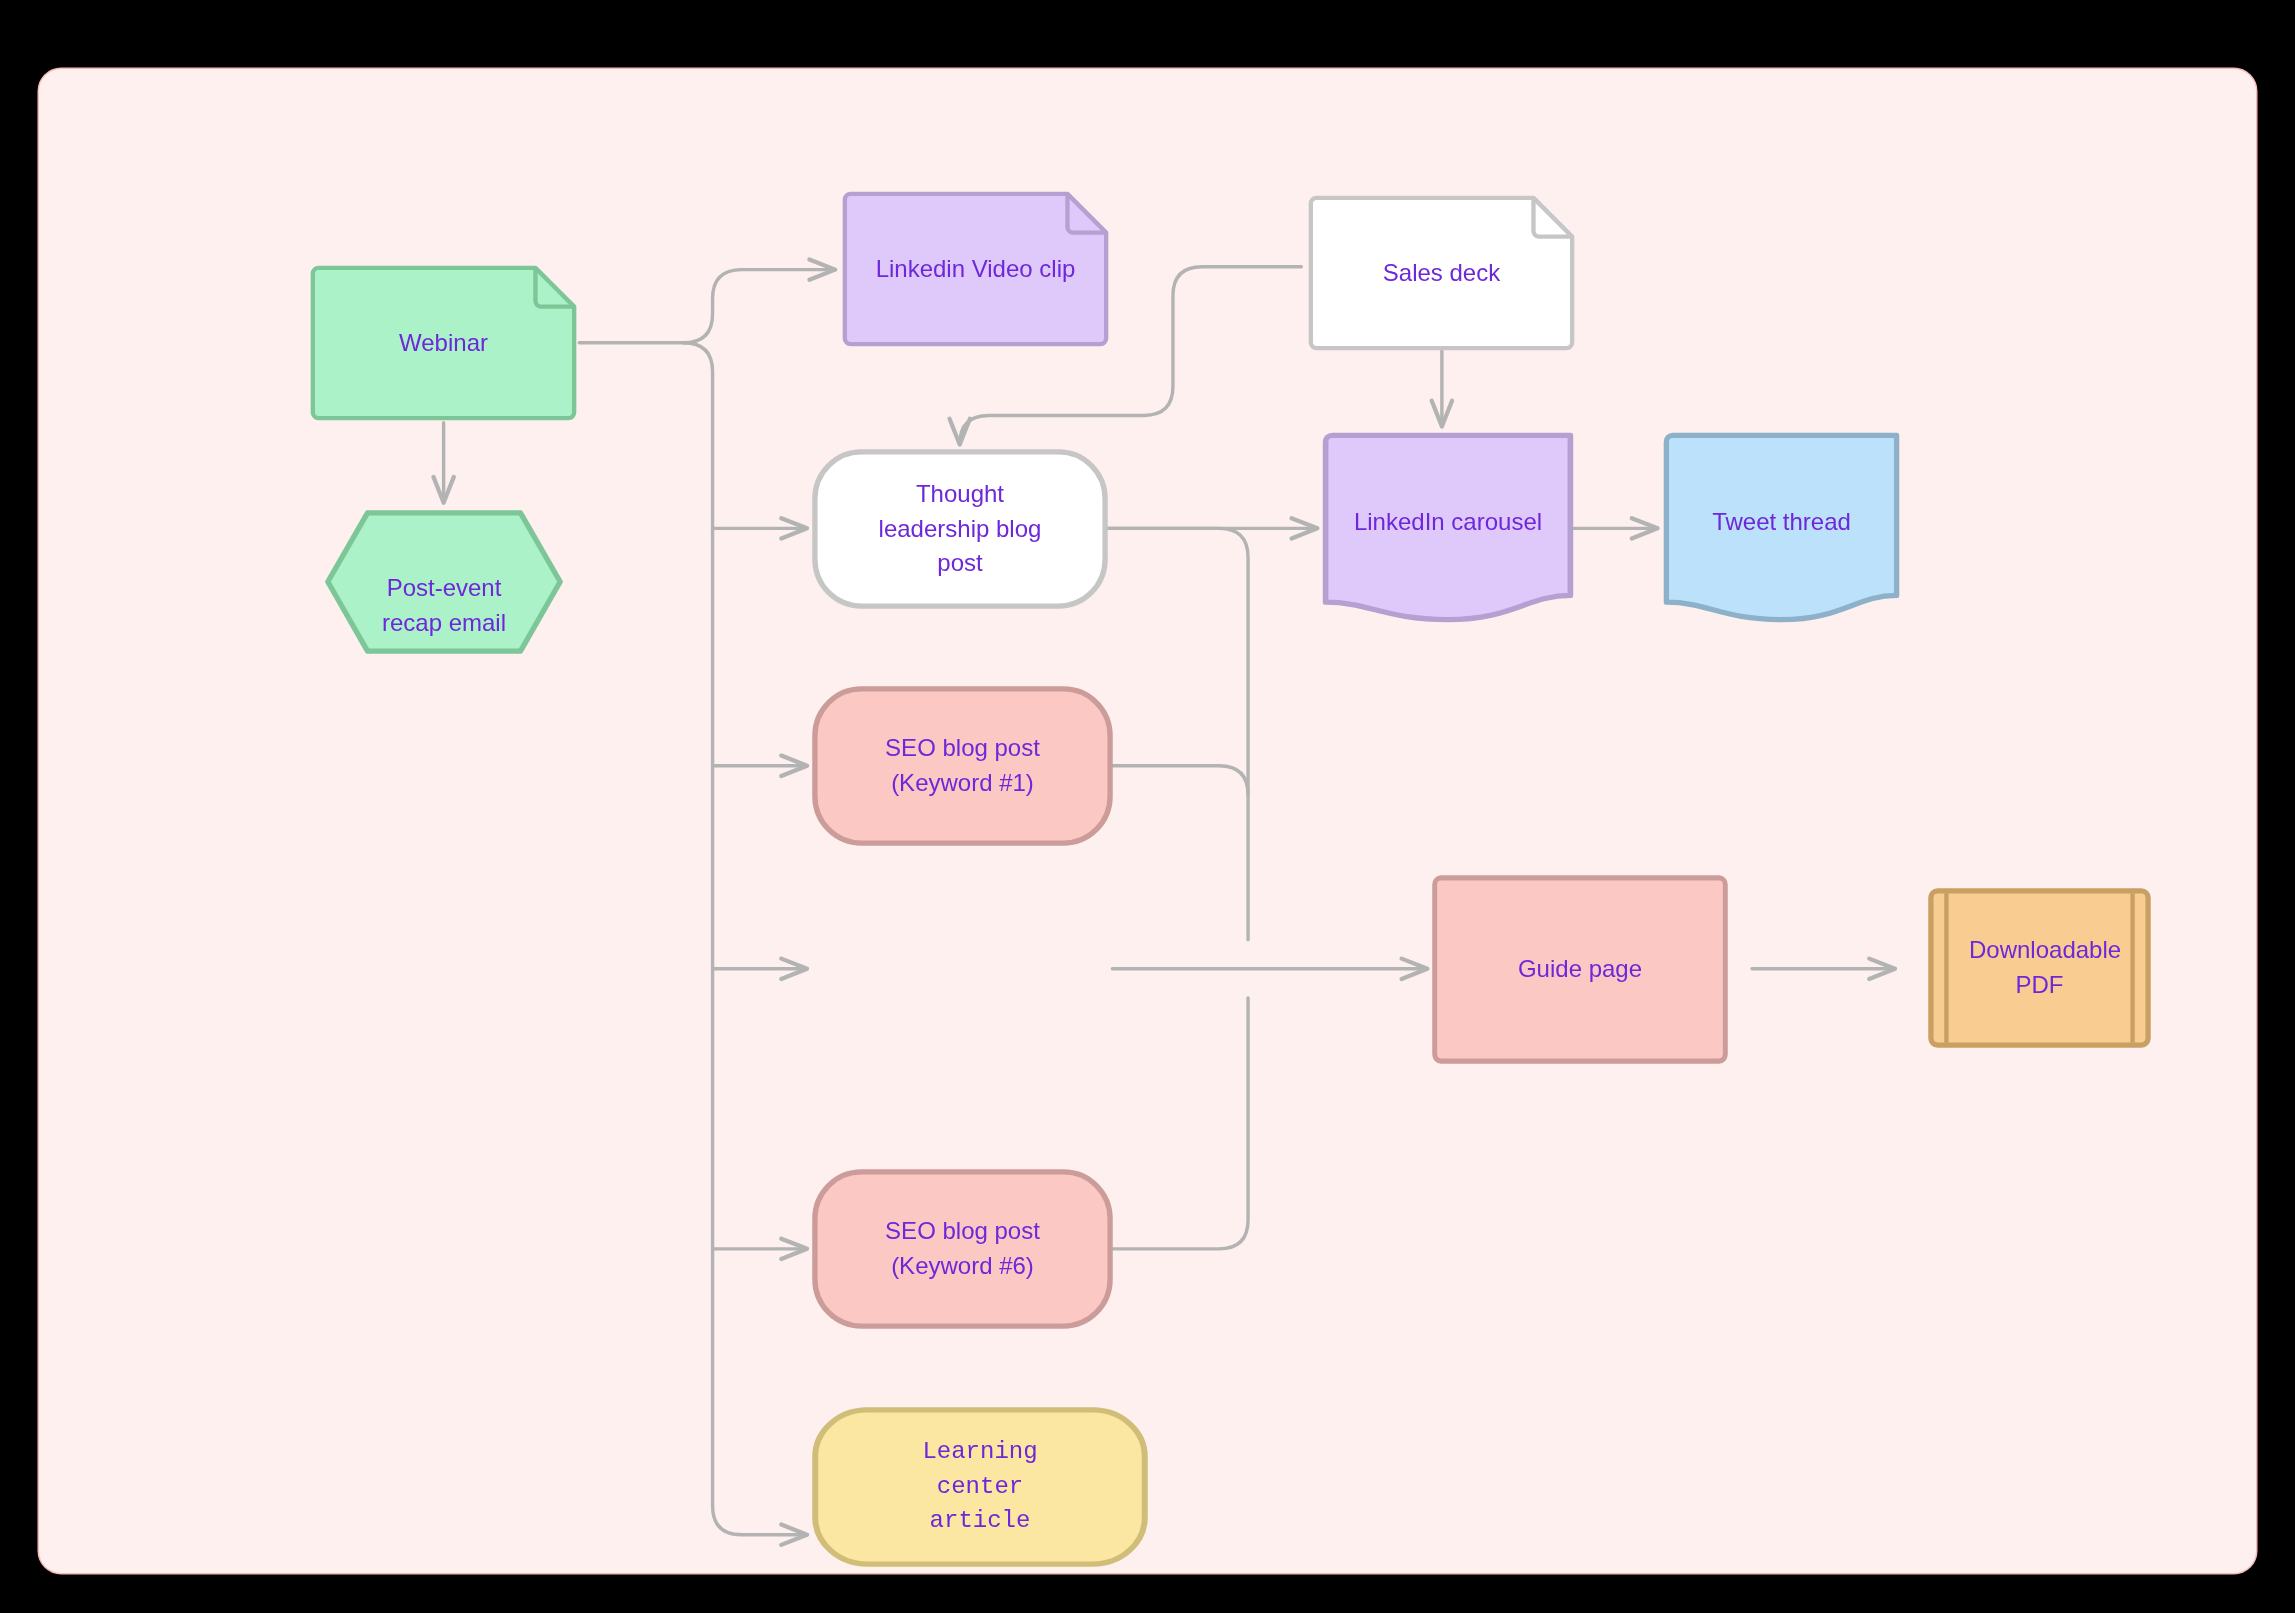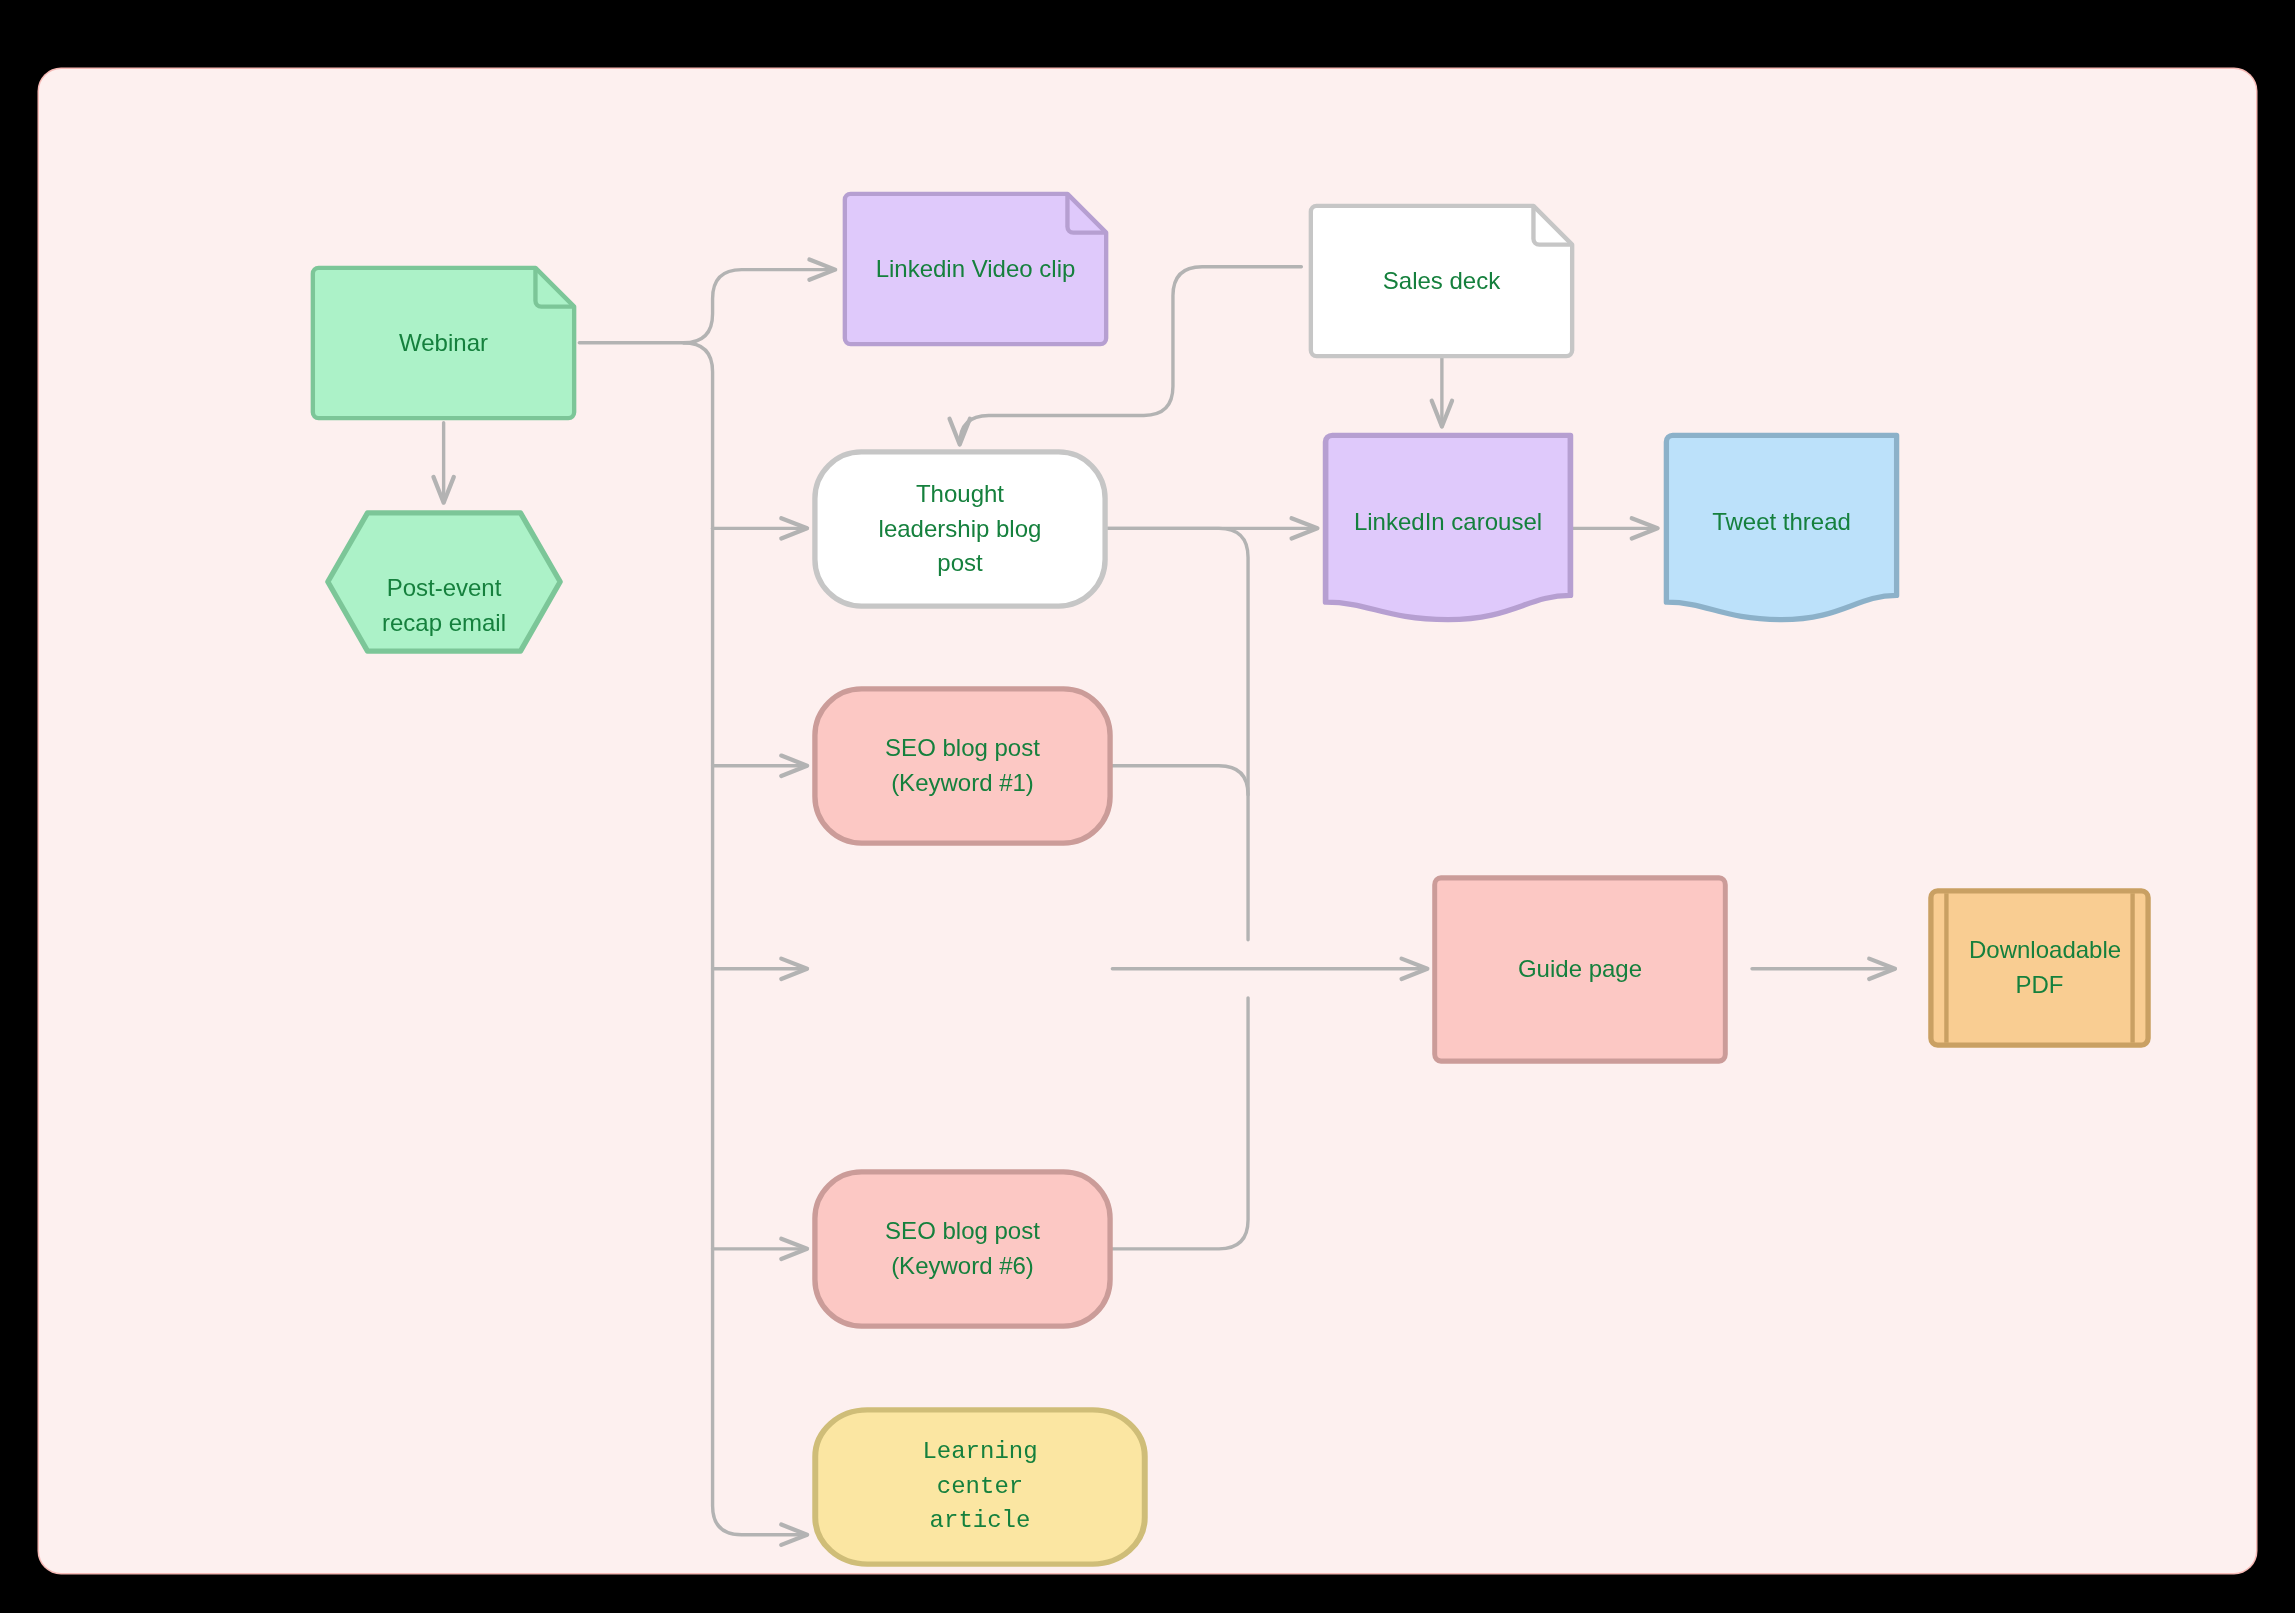--- a/index.html
+++ b/index.html
@@ -34,21 +34,21 @@
     height: 1504px;
     pointer-events: none;
   }
   .node {
     position: absolute;
     box-sizing: border-box;
     display: flex;
     align-items: center;
     justify-content: center;
     text-align: center;
-    color: #15803d;
+    color: #6d28d9;
     font-size: 24px;
     line-height: 1.45;
     font-family: "Liberation Sans", sans-serif;
   }
   .node .label { position: relative; z-index: 3; padding: 0 8.7px; }
   .node svg.shape {
     position: absolute;
     left: 0; top: 0;
     width: 100%; height: 100%;
     z-index: 1;
@@ -121,21 +121,21 @@
     </div>
 
     <div class="node" style="left:801px;top:120px;width:271px;height:160px;">
       <svg class="shape" viewBox="0 0 560 330" preserveAspectRatio="none">
         <path d="M10,22 a12,12 0 0 1 12,-12 H470 L550,90 V308 a12,12 0 0 1 -12,12 H22 a12,12 0 0 1 -12,-12 Z" fill="#DFC9FB" stroke="#B69FD1" stroke-width="9" stroke-linejoin="round"></path>
         <path d="M470,10 V78 a12,12 0 0 0 12,12 H550" fill="none" stroke="#B69FD1" stroke-width="9" stroke-linejoin="round"></path>
       </svg>
       <span class="label">Linkedin Video clip</span>
     </div>
 
-    <div class="node" style="left:1267px;top:132px;width:271px;height:160px;">
+    <div class="node" style="left:1267px;top:124px;width:271px;height:160px;">
       <svg class="shape" viewBox="0 0 560 330" preserveAspectRatio="none">
         <path d="M10,22 a12,12 0 0 1 12,-12 H470 L550,90 V308 a12,12 0 0 1 -12,12 H22 a12,12 0 0 1 -12,-12 Z" fill="#FFFFFF" stroke="#C6C6C6" stroke-width="9" stroke-linejoin="round"></path>
         <path d="M470,10 V78 a12,12 0 0 0 12,12 H550" fill="none" stroke="#C6C6C6" stroke-width="9" stroke-linejoin="round"></path>
       </svg>
       <span class="label">Sales deck</span>
     </div>
 
     <div class="node" style="left:773px;top:380px;width:296px;height:160px;">
       <svg class="shape" viewBox="0 0 610 330" preserveAspectRatio="none">
         <rect x="6" y="6" width="598" height="318" rx="96" ry="96" fill="#FFFFFF" stroke="#C6C6C6" stroke-width="11"></rect>

